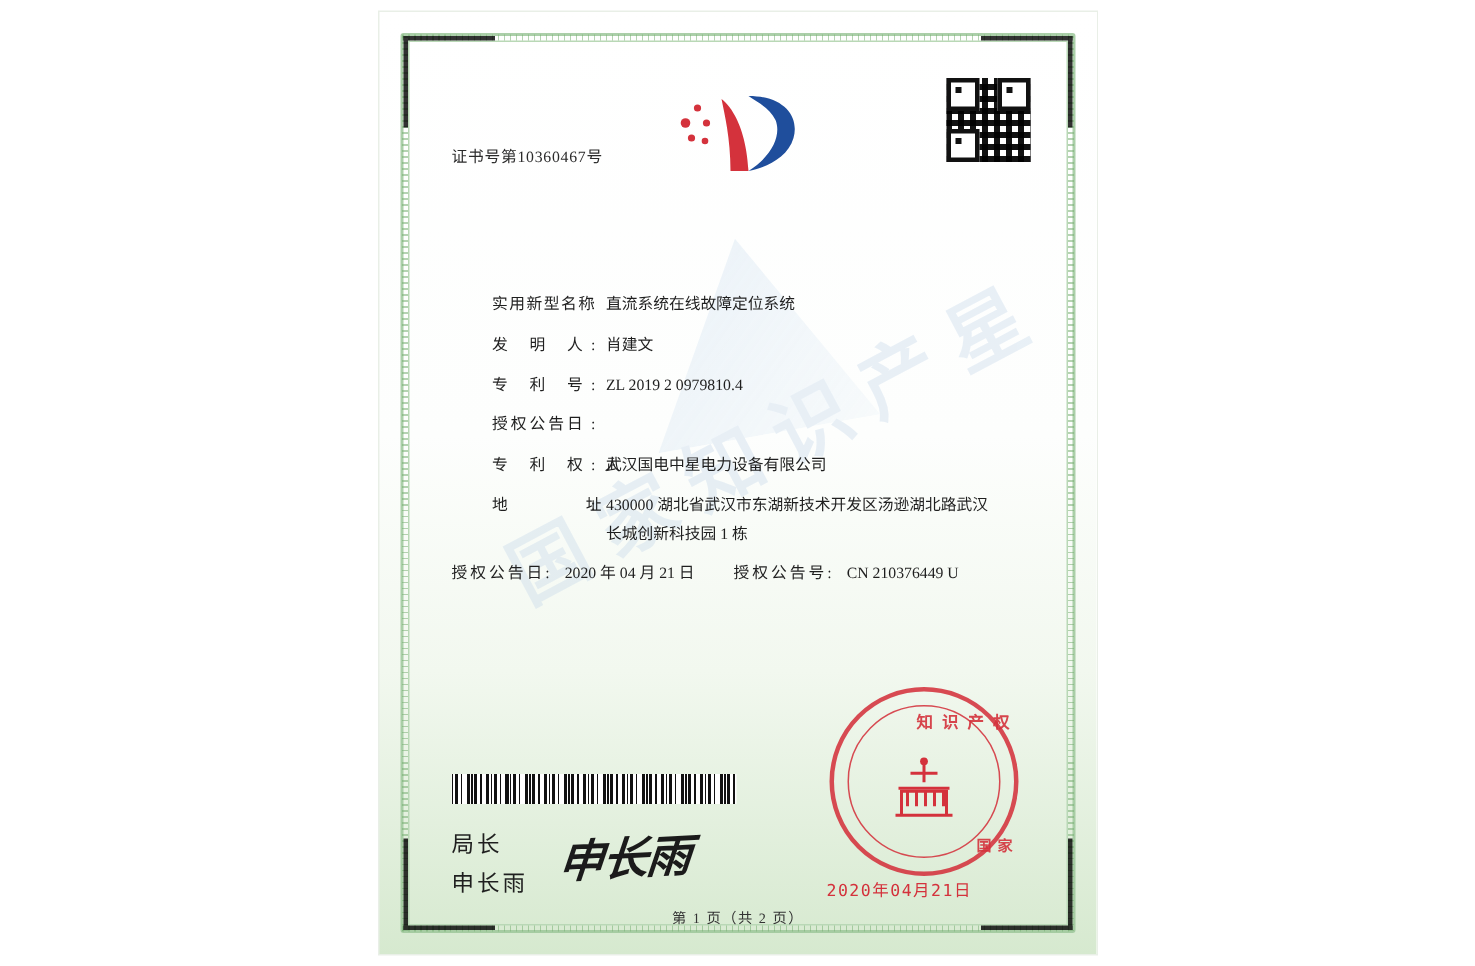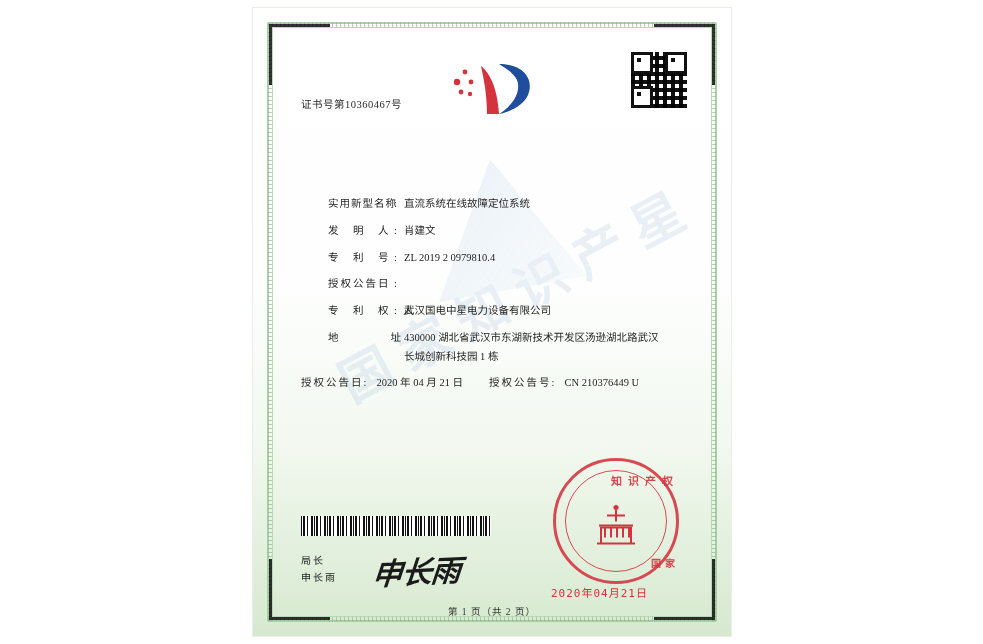--- a/index.html
+++ b/index.html
@@ -241,21 +241,21 @@
     background-image: repeating-linear-gradient(90deg,
       #111 0 1px, #fff 1px 2px, #111 2px 4px, #fff 4px 6px,
       #111 6px 7px, #fff 7px 10px, #111 10px 12px, #fff 12px 13px);
   }
 
   
   .sig-label {
     position: absolute;
     left: 48px;
     top: 544px;
-    font-size: 10px;
+    font-size: 15px;
     color: #1f1f1f;
     letter-spacing: 2px;
     line-height: 1.7;
   }
   .sig-hand {
     position: absolute;
     left: 120px;
     top: 540px;
     font-size: 30px;
     color: #1b1b1b;

